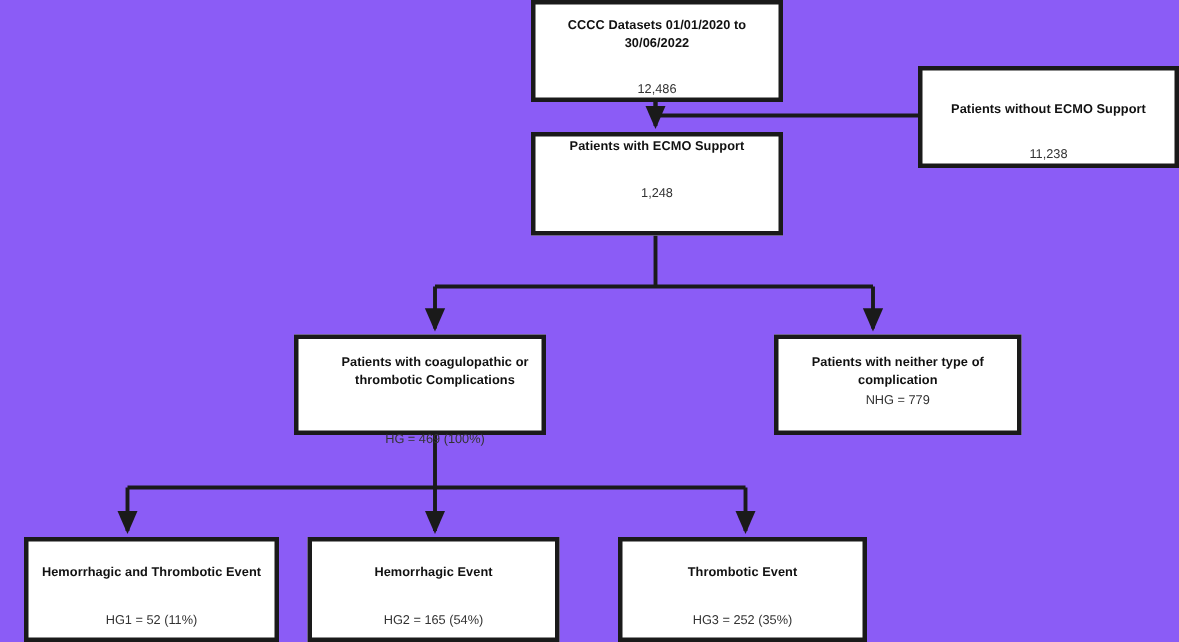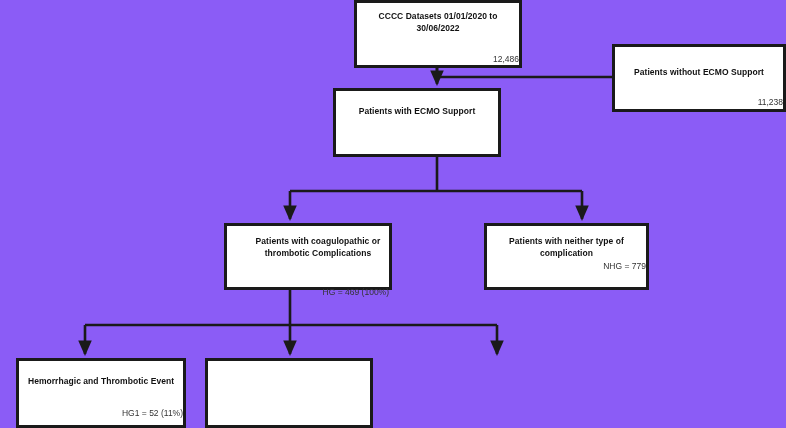--- a/index.html
+++ b/index.html
@@ -32,21 +32,21 @@
     text-align: center;
     line-height: 1.45;
     letter-spacing: 0.05px;
     padding: 0 6px;
     width: 100%;
   }
   .node-value {
     font-size: 8.5px;
     font-weight: normal;
     color: #333333;
-    text-align: right;
+    text-align: center;
     line-height: 1.4;
     width: 100%;
     padding: 0 6px;
   }
   svg.edges {
     position: absolute;
     left: 0;
     top: 0;
     width: 786px;
     height: 428px;
@@ -86,36 +86,43 @@
   <div class="node" style="left:354px; top:0px; width:168px; height:68px; padding-top:7px;">
     <div class="node-title">CCCC Datasets 01/01/2020 to 30/06/2022</div>
     <div class="node-value" style="margin-top:19px;">12,486</div>
   </div>
 
   <div class="node" style="left:612px; top:44px; width:174px; height:68px; padding-top:19px;">
     <div class="node-title">Patients without ECMO Support</div>
     <div class="node-value" style="margin-top:19px;">11,238</div>
   </div>
 
-  <div class="node" style="left:333px; top:88px; width:168px; height:69px; padding-top:14px;">
+  <div class="node" style="left:354px; top:88px; width:168px; height:69px; ">
     <div class="node-title">Patients with ECMO Support</div>
+    <div class="node-value" style="margin-top:20px;">1,248</div>
   </div>
 
-  <div class="node" style="left:224px; top:223px; width:168px; height:67px; padding-top:9px;padding-left:20px;">
+  <div class="node" style="left:196px; top:223px; width:168px; height:67px; padding-top:9px;padding-left:20px;">
     <div class="node-title">Patients with coagulopathic or thrombotic Complications</div>
     <div class="node-value" style="margin-top:27px;">HG = 469 (100%)</div>
   </div>
 
-  <div class="node" style="left:484px; top:223px; width:165px; height:67px; padding-top:9px;">
+  <div class="node" style="left:516px; top:223px; width:165px; height:67px; padding-top:9px;">
     <div class="node-title">Patients with neither type of complication</div>
     <div class="node-value" style="margin-top:1px;">NHG = 779</div>
   </div>
 
   <div class="node" style="left:16px; top:358px; width:170px; height:70px; padding-top:14px;">
     <div class="node-title">Hemorrhagic and Thrombotic Event</div>
     <div class="node-value" style="margin-top:21px;">HG1 = 52 (11%)</div>
   </div>
 
   <div class="node" style="left:205px; top:358px; width:168px; height:70px; padding-top:14px;">
+    <div class="node-title">Hemorrhagic Event</div>
+    <div class="node-value" style="margin-top:21px;">HG2 = 165 (54%)</div>
   </div>
 
+  <div class="node" style="left:412px; top:358px; width:166px; height:70px; padding-top:14px;">
+    <div class="node-title">Thrombotic Event</div>
+    <div class="node-value" style="margin-top:21px;">HG3 = 252 (35%)</div>
+  </div>
 
 </div>
 
 </body></html>

